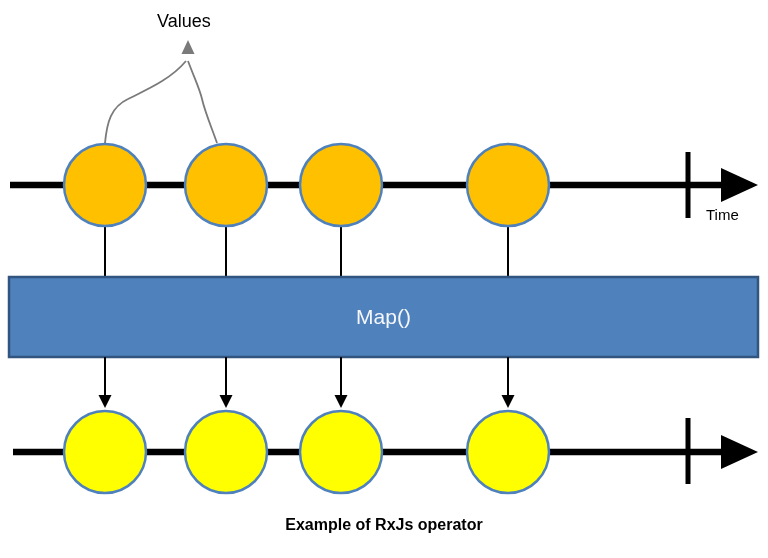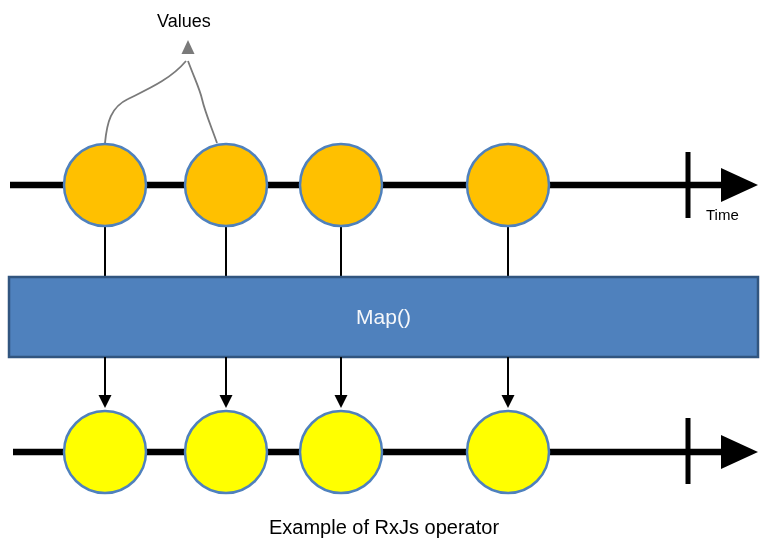--- a/index.html
+++ b/index.html
@@ -9,21 +9,21 @@
   }
   .stage svg{position:absolute;left:0;top:0;}
   .label{position:absolute;color:#000;white-space:nowrap;}
   #values-label{left:157px;top:11px;font-size:18px;}
   #time-label{left:706px;top:206px;font-size:15px;font-weight:normal;}
   #map-label{
     left:9px;top:277px;width:749px;height:80px;
     display:flex;align-items:center;justify-content:center;
     color:#f5f7fa;font-size:21px;border-radius:28px;
   }
-  #caption{left:0;top:516px;width:768px;text-align:center;font-size:20px;font-weight:normal;}
+  #caption{left:0;top:516px;width:768px;text-align:center;font-size:16px;font-weight:bold;}
 </style>
 </head>
 <body>
 
 <div class="stage">
 
   <svg width="768" height="558" viewBox="0 0 768 558">
 
     <g>
       <path d="M105,143 C107,122 111,107 128,99 C146,90 170,80 186,61" fill="none" stroke-width="1.8" stroke="#7A7A7A"></path>

